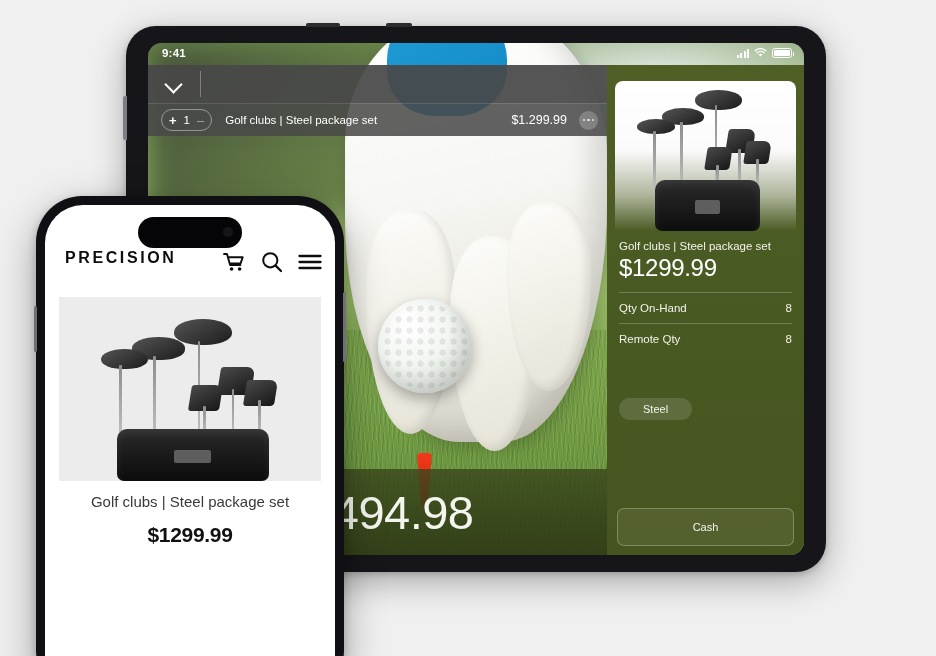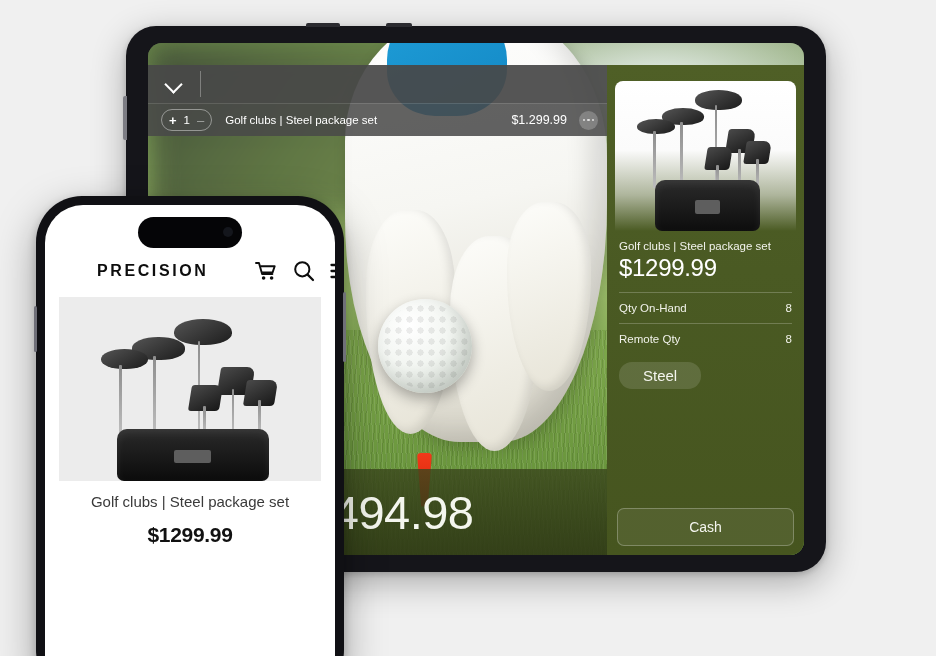--- a/index.html
+++ b/index.html
@@ -425,34 +425,35 @@
     display: flex;
     color: #f1f2ea;
     font-size: 11.5px;
   }
   .spec-row .lbl { flex: 1; }
   #tag-row { padding: 8px 12px 0 12px; }
   #steel-tag {
     display: inline-block;
     background: rgba(255,255,255,.13);
     color: #f4f5ee;
-    font-size: 15px;
+    font-size: 11px;
     border-radius: 13px;
     padding: 5px 24px;
     cursor: pointer;
+    margin-top: 36px;
   }
   #detail-spacer { flex: 1; }
   .pay-btn {
     margin: 0 10px 9px 10px;
     height: 36px;
     border: 1px solid rgba(255,255,255,.26);
     border-radius: 7px;
     background: rgba(255,255,255,.07);
     color: #f4f5ee;
-    font-size: 14px;
+    font-size: 11px;
     display: flex;
     align-items: center;
     justify-content: center;
     cursor: pointer;
   }
   #btn-cash { margin-top: 6px; }
 
   
   #phone {
     position: absolute;
@@ -498,23 +499,22 @@
     width: 10px; height: 10px;
     border-radius: 50%;
     background: #14161c;
   }
   #phone-header {
     position: absolute;
     left: 0; top: 44px;
     width: 100%;
     height: 44px;
     display: flex;
-    align-items: center;
+    align-items: flex-start;
     background: #fff;
-    margin-left: 32px;
   }
   #brand {
     margin-left: 20px;
     font-size: 16px;
     font-weight: 700;
     letter-spacing: 2.6px;
     color: #0d0d0d;
   }
   #phone-header .gap { flex: 1; }
   .ph-icon { width: 26px; height: 26px; position: relative; margin-right: 12px; cursor: pointer; flex: none; }
@@ -580,20 +580,37 @@
       <div class="glove">
         <div class="cuff"></div>
         <div class="finger f1"></div>
         <div class="finger f2"></div>
         <div class="finger f3"></div>
       </div>
       <div class="tee"></div>
       <div class="ball"></div>
     </div>
 
+    <div id="tab-statusbar">
+      <div id="tab-clock">9:41</div>
+      <div id="tab-status-right">
+        <div class="sig-bars">
+            <i></i>
+            <i></i>
+            <i></i>
+            <i></i>
+          </div>
+        <svg width="13" height="10" viewBox="0 0 13 10">
+          <path d="M6.5 8.6 L4.6 6.4 a3 3 0 0 1 3.8 0 Z" fill="#fff"></path>
+          <path d="M2.9 4.8 a5.3 5.3 0 0 1 7.2 0" stroke="#fff" stroke-width="1.25" fill="none" stroke-linecap="round"></path>
+          <path d="M1.1 2.8 a8 8 0 0 1 10.8 0" stroke="#fff" stroke-width="1.25" fill="none" stroke-linecap="round"></path>
+        </svg>
+        <div class="batt"></div>
+      </div>
+    </div>
 
     <div id="tab-toolbar">
       <div class="chev"></div>
       <div class="vdiv"></div>
       <div class="spacer"></div>
       <div class="tb-icon ic-search"></div>
       <div class="tb-icon ic-plus"></div>
       <div class="tb-icon ic-more">
         <span></span>
           <span></span>

